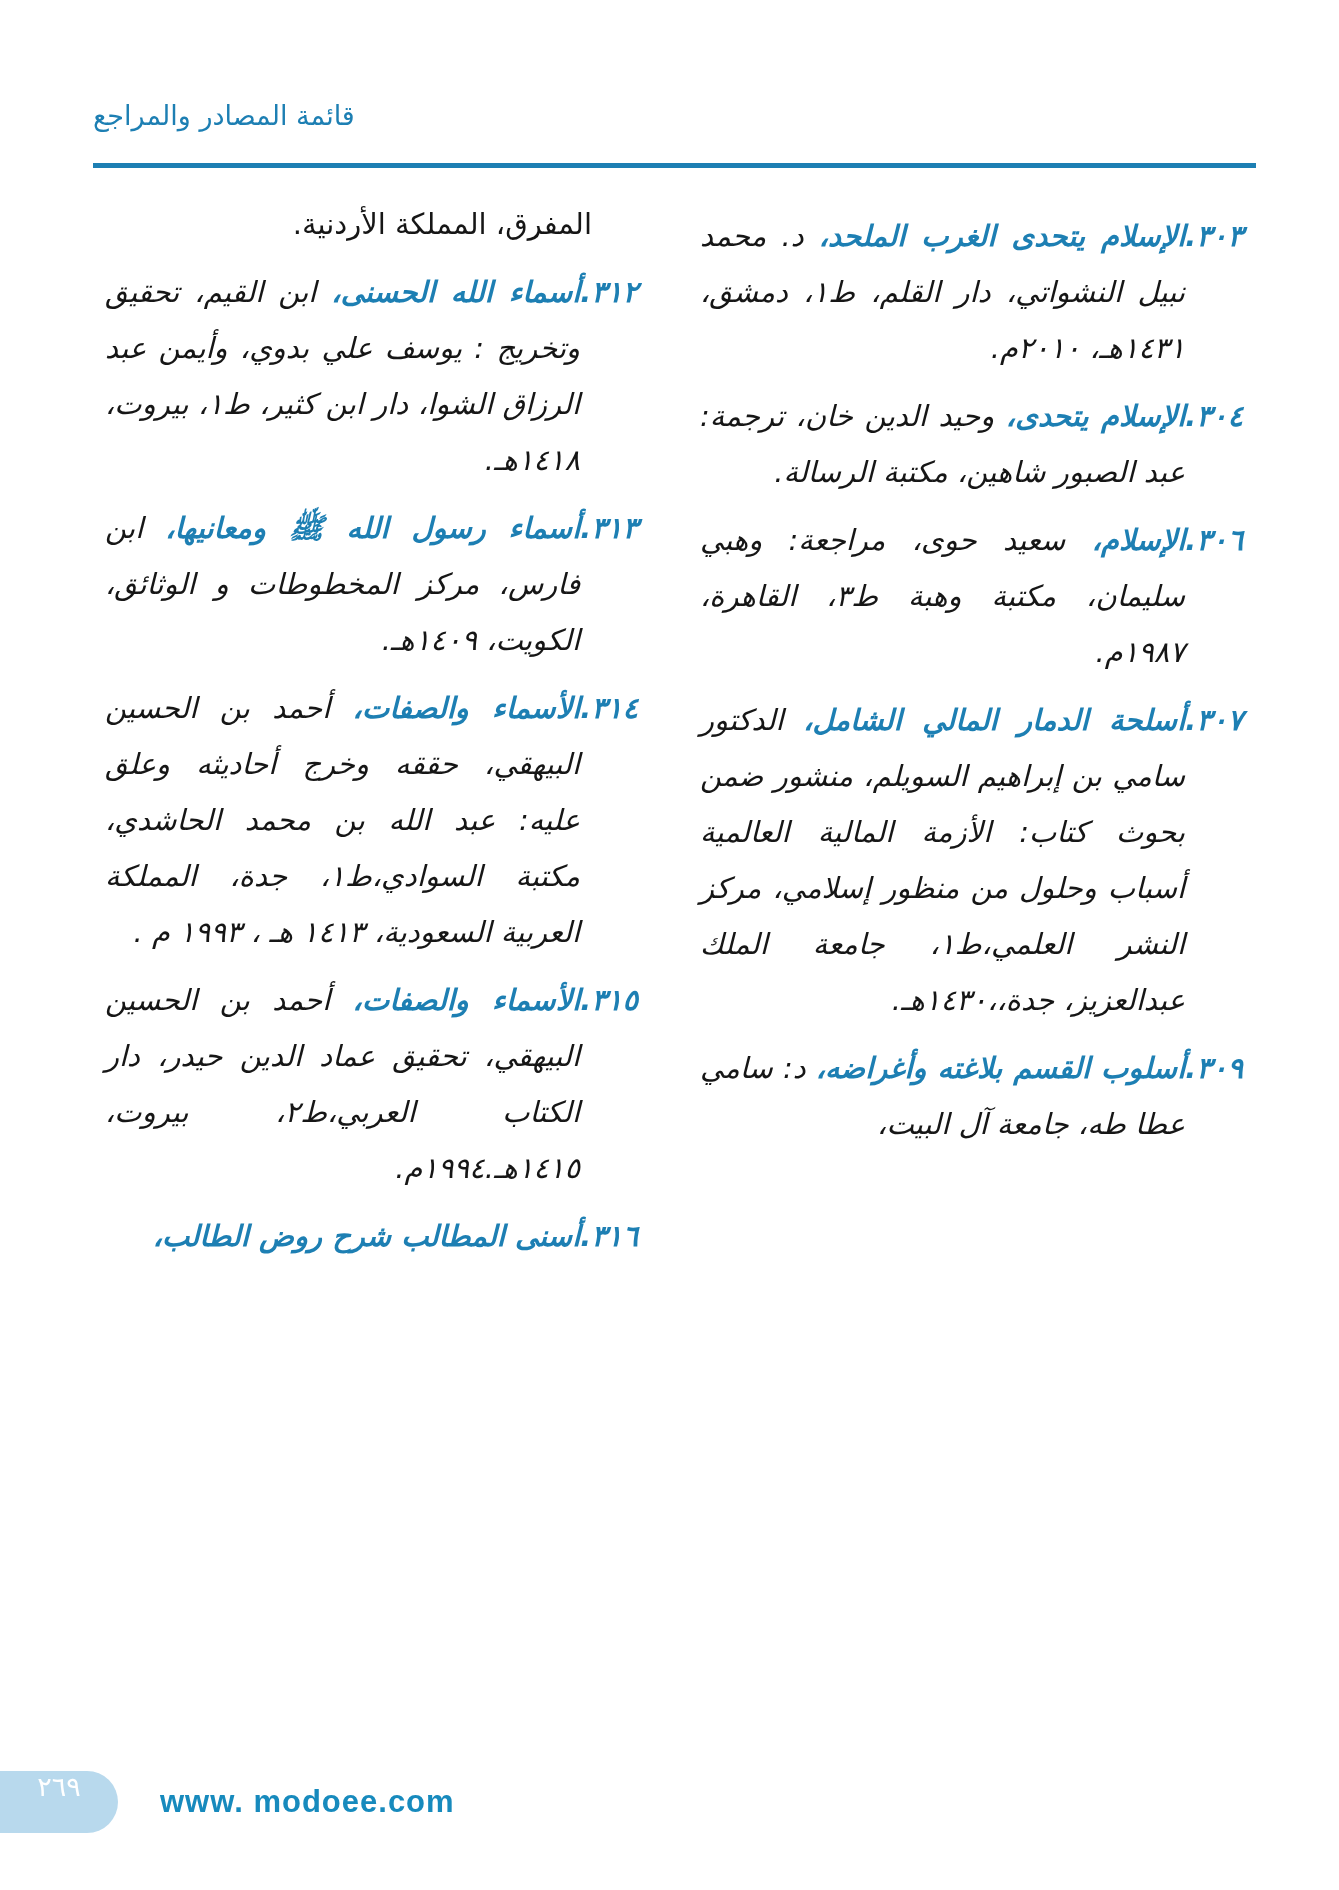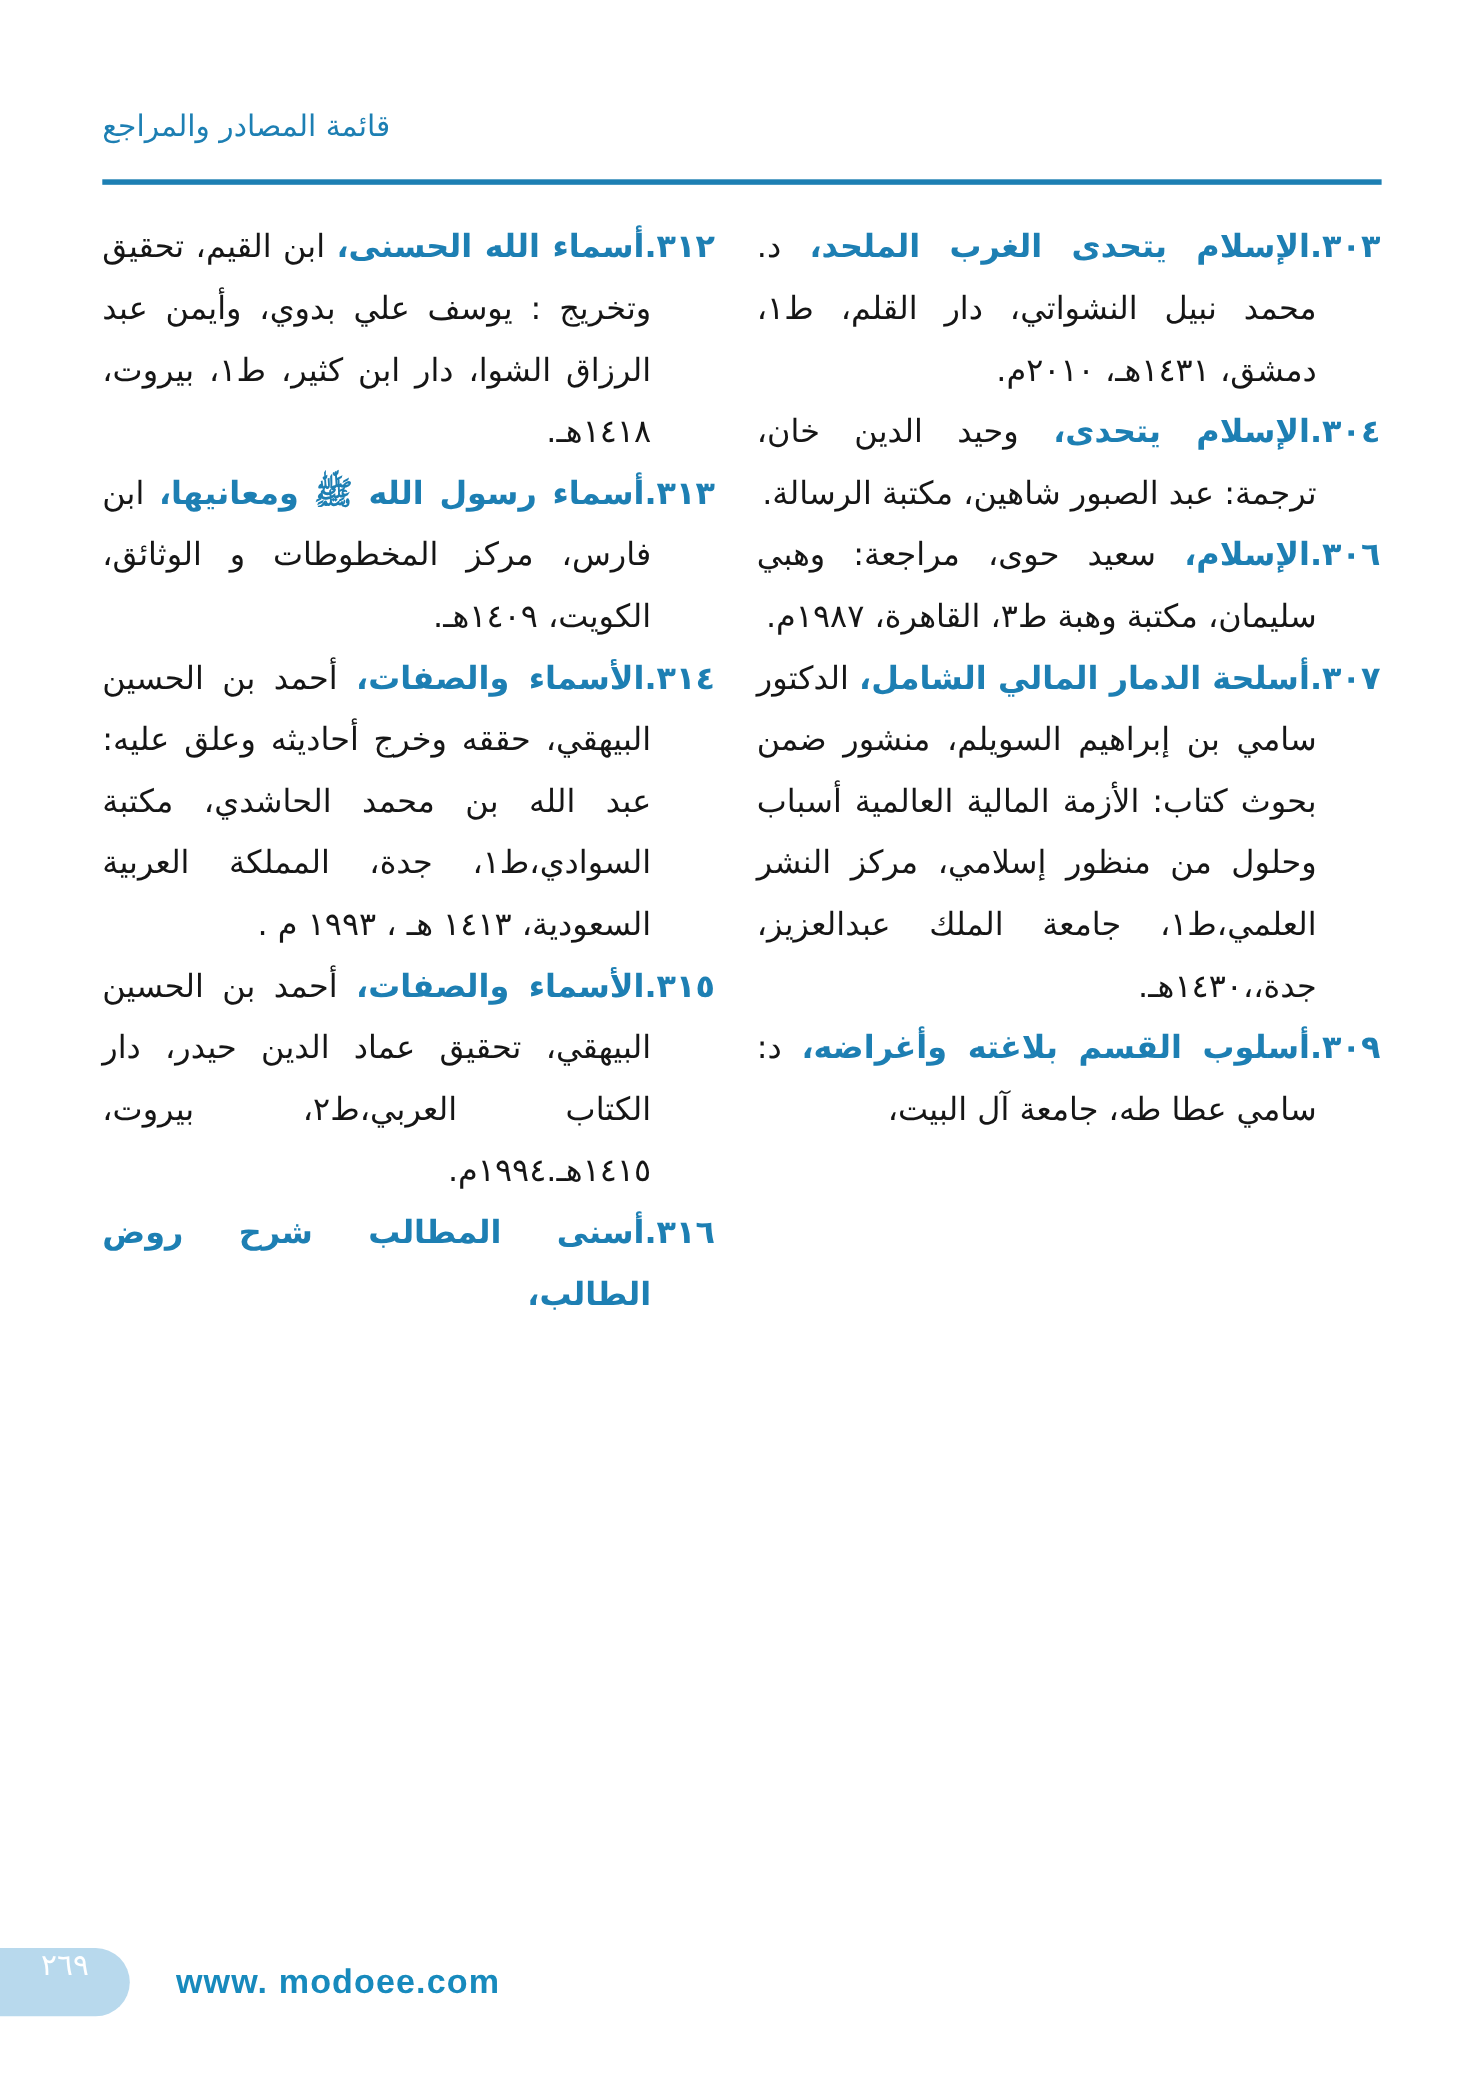--- a/index.html
+++ b/index.html
@@ -39,21 +39,22 @@
     text-align:justify;
     color:var(--ink);
     font-size:29px;
     line-height:56px;
   }
   .col-right{ left:688px; width:567px; }
   .col-left { left:93px;  width:557px; }
   .entry{
     padding-right:58px;
     text-indent:-58px;
-    margin:0;
+    margin:12px;
+    font-style:italic;
   }
   .entry .num,
   .entry .title{
     color:var(--accent);
     font-weight:bold;
   }
   .carryover{
     padding-right:58px;
     text-align:right;
   }
@@ -90,20 +91,21 @@
     <div>
         <div class="entry"><span class="num">٣٠٣.</span><span class="title">الإسلام يتحدى الغرب الملحد،</span><span class="body"> د. محمد نبيل النشواتي، دار القلم، ط١، دمشق، ١٤٣١هـ، ٢٠١٠م.</span></div>
         <div class="entry"><span class="num">٣٠٤.</span><span class="title">الإسلام يتحدى،</span><span class="body"> وحيد الدين خان، ترجمة: عبد الصبور شاهين، مكتبة الرسالة.</span></div>
         <div class="entry"><span class="num">٣٠٦.</span><span class="title">الإسلام،</span><span class="body"> سعيد حوى، مراجعة: وهبي سليمان، مكتبة وهبة ط٣، القاهرة، ١٩٨٧م.</span></div>
         <div class="entry"><span class="num">٣٠٧.</span><span class="title">أسلحة الدمار المالي الشامل،</span><span class="body"> الدكتور سامي بن إبراهيم السويلم، منشور ضمن بحوث كتاب: الأزمة المالية العالمية أسباب وحلول من منظور إسلامي، مركز النشر العلمي،ط١، جامعة الملك عبدالعزيز، جدة،،١٤٣٠هـ.</span></div>
         <div class="entry"><span class="num">٣٠٩.</span><span class="title">أسلوب القسم بلاغته وأغراضه،</span><span class="body"> د: سامي عطا طه، جامعة آل البيت،</span></div>
       </div>
   </div>
 
   <div class="col col-left">
+    <div class="carryover">المفرق، المملكة الأردنية.</div>
     <div>
         <div class="entry"><span class="num">٣١٢.</span><span class="title">أسماء الله الحسنى،</span><span class="body"> ابن القيم، تحقيق وتخريج : يوسف علي بدوي، وأيمن عبد الرزاق الشوا، دار ابن كثير، ط١، بيروت، ١٤١٨هـ.</span></div>
         <div class="entry"><span class="num">٣١٣.</span><span class="title">أسماء رسول الله ﷺ ومعانيها،</span><span class="body"> ابن فارس، مركز المخطوطات و الوثائق، الكويت، ١٤٠٩هـ.</span></div>
         <div class="entry"><span class="num">٣١٤.</span><span class="title">الأسماء والصفات،</span><span class="body"> أحمد بن الحسين البيهقي، حققه وخرج أحاديثه وعلق عليه: عبد الله بن محمد الحاشدي، مكتبة السوادي،ط١، جدة، المملكة العربية السعودية، ١٤١٣ هـ ، ١٩٩٣ م .</span></div>
         <div class="entry"><span class="num">٣١٥.</span><span class="title">الأسماء والصفات،</span><span class="body"> أحمد بن الحسين البيهقي، تحقيق عماد الدين حيدر، دار الكتاب العربي،ط٢، بيروت، ١٤١٥هـ.١٩٩٤م.</span></div>
         <div class="entry"><span class="num">٣١٦.</span><span class="title">أسنى المطالب شرح روض الطالب،</span></div>
       </div>
   </div>
 
   <div class="page-badge">

